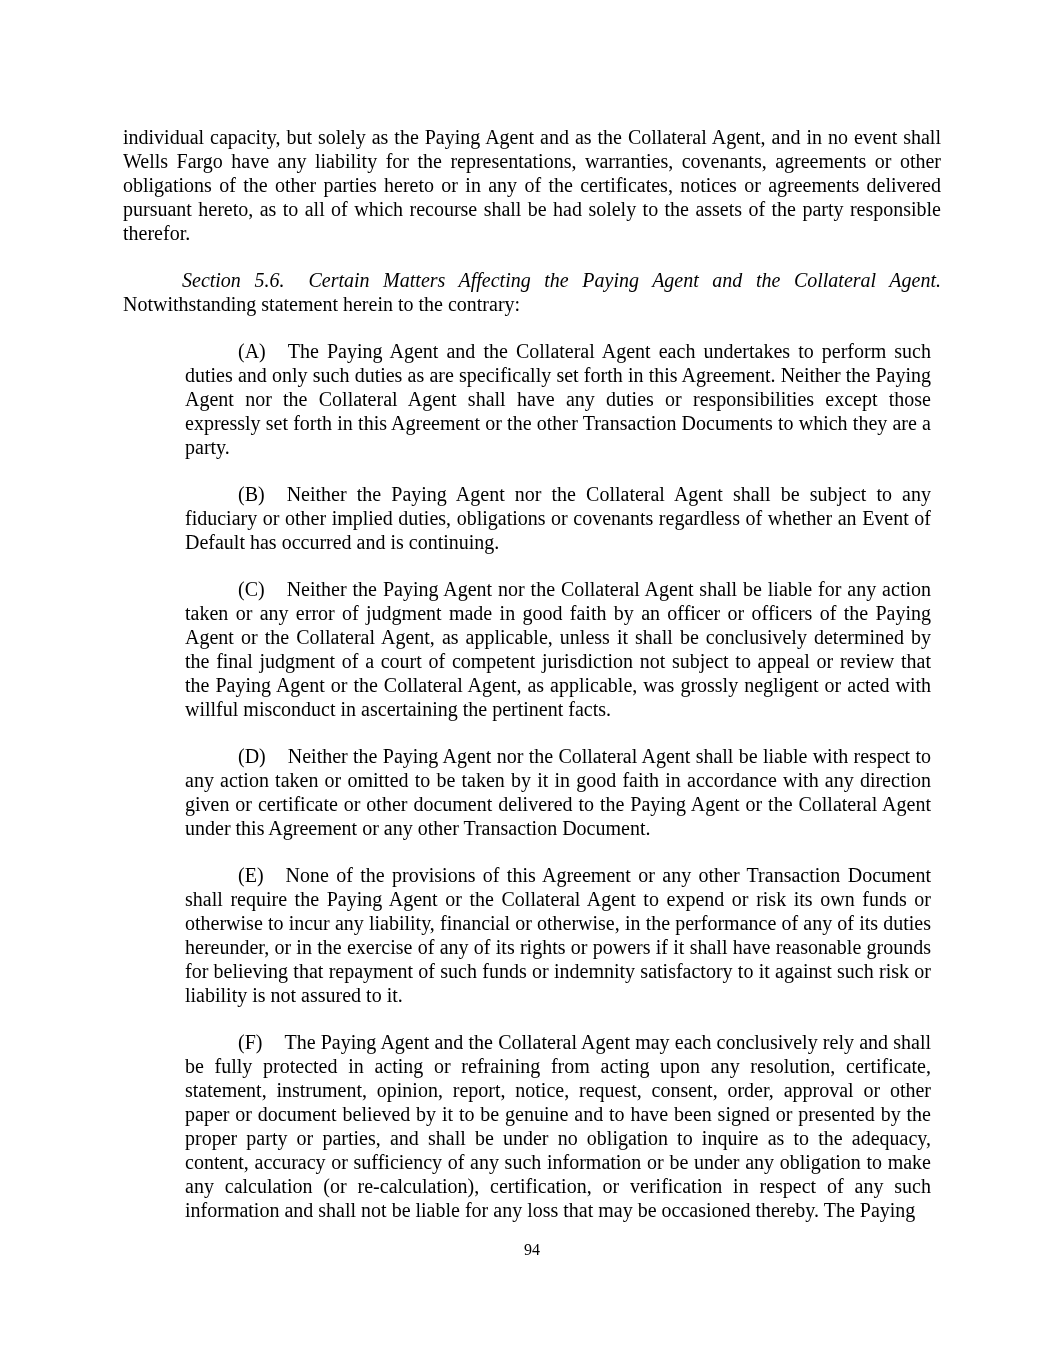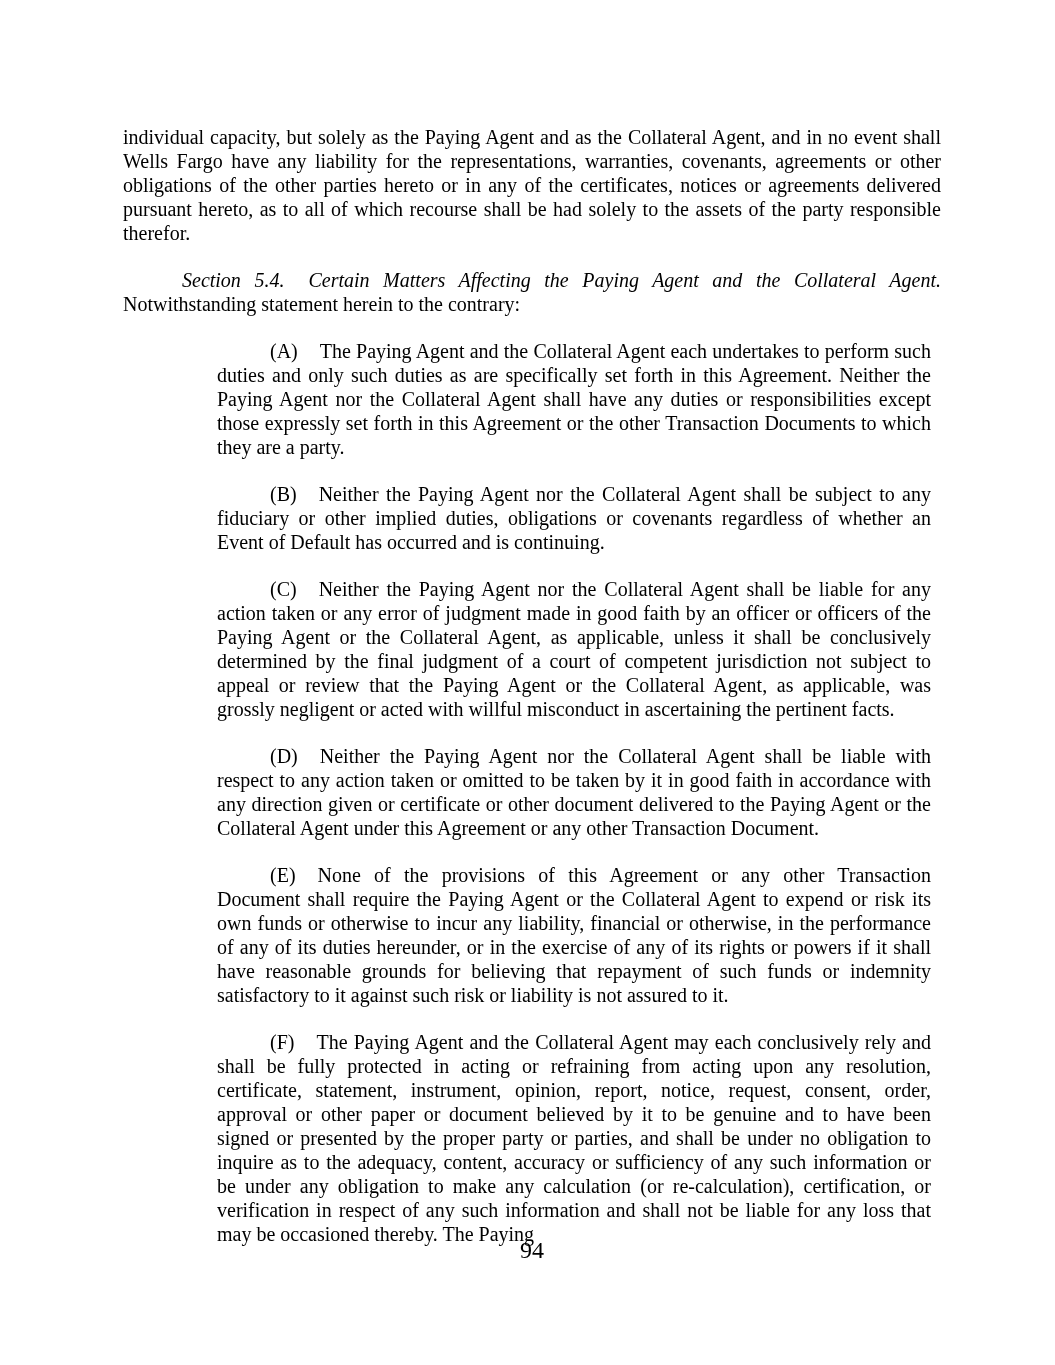--- a/index.html
+++ b/index.html
@@ -26,53 +26,53 @@
   .para {
     font-size: 20px;
     line-height: 24px;
     text-align: justify;
     margin-bottom: 23px;
   }
   .section-head { text-indent: 59px; }
   .italic { font-style: italic; }
   .section-num { padding-right: 24px; }
   .clause {
-    margin-left: 94px;
+    margin-left: 62px;
     margin-right: 10px;
     text-indent: 53px;
   }
   .clause-label { padding-right: 22px; }
   .page-number {
     position: absolute;
     top: 1238px;
     left: 123px;
     width: 818px;
     text-align: center;
-    font-size: 24px;
+    font-size: 16px;
     line-height: 24px;
   }
   .footnote {
     position: absolute;
     left: 122px;
     top: 1262px;
     width: 822px;
     font-size: 17px;
     line-height: 23px;
     text-align: left;
   }
 </style>
 </head>
 <body>
 
 <div class="page">
   <div class="content">
 
     <p class="para">individual capacity, but solely as the Paying Agent and as the Collateral Agent, and in no event shall Wells Fargo have any liability for the representations, warranties, covenants, agreements or other obligations of the other parties hereto or in any of the certificates, notices or agreements delivered pursuant hereto, as to all of which recourse shall be had solely to the assets of the party responsible therefor.</p>
 
-    <p class="para section-head"><span class="italic section-num">Section 5.4.</span><span class="italic">Certain Matters Affecting the Paying Agent and the Collateral Agent.</span> <span>Notwithstanding statement herein to the contrary:</span></p>
+    <p class="para section-head"><span class="italic section-num">Section 5.6.</span><span class="italic">Certain Matters Affecting the Paying Agent and the Collateral Agent.</span> <span>Notwithstanding statement herein to the contrary:</span></p>
 
     <p class="para clause"><span class="clause-label">(A)</span><span>The Paying Agent and the Collateral Agent each undertakes to perform such duties and only such duties as are specifically set forth in this Agreement.  Neither the Paying Agent nor the Collateral Agent shall have any duties or responsibilities except those expressly set forth in this Agreement or the other Transaction Documents to which they are a party.</span></p>
 
     <p class="para clause"><span class="clause-label">(B)</span><span>Neither the Paying Agent nor the Collateral Agent shall be subject to any fiduciary or other implied duties, obligations or covenants regardless of whether an Event of Default has occurred and is continuing.</span></p>
 
     <p class="para clause"><span class="clause-label">(C)</span><span>Neither the Paying Agent nor the Collateral Agent shall be liable for any action taken or any error of judgment made in good faith by an officer or officers of the Paying Agent or the Collateral Agent, as applicable, unless it shall be conclusively determined by the final judgment of a court of competent jurisdiction not subject to appeal or review that the Paying Agent or the Collateral Agent, as applicable, was grossly negligent or acted with willful misconduct in ascertaining the pertinent facts.</span></p>
 
     <p class="para clause"><span class="clause-label">(D)</span><span>Neither the Paying Agent nor the Collateral Agent shall be liable with respect to any action taken or omitted to be taken by it in good faith in accordance with any direction given or certificate or other document delivered to the Paying Agent or the Collateral Agent under this Agreement or any other Transaction Document.</span></p>
 
     <p class="para clause"><span class="clause-label">(E)</span><span>None of the provisions of this Agreement or any other Transaction Document shall require the Paying Agent or the Collateral Agent to expend or risk its own funds or otherwise to incur any liability, financial or otherwise, in the performance of any of its duties hereunder, or in the exercise of any of its rights or powers if it shall have reasonable grounds for believing that repayment of such funds or indemnity satisfactory to it against such risk or liability is not assured to it.</span></p>

